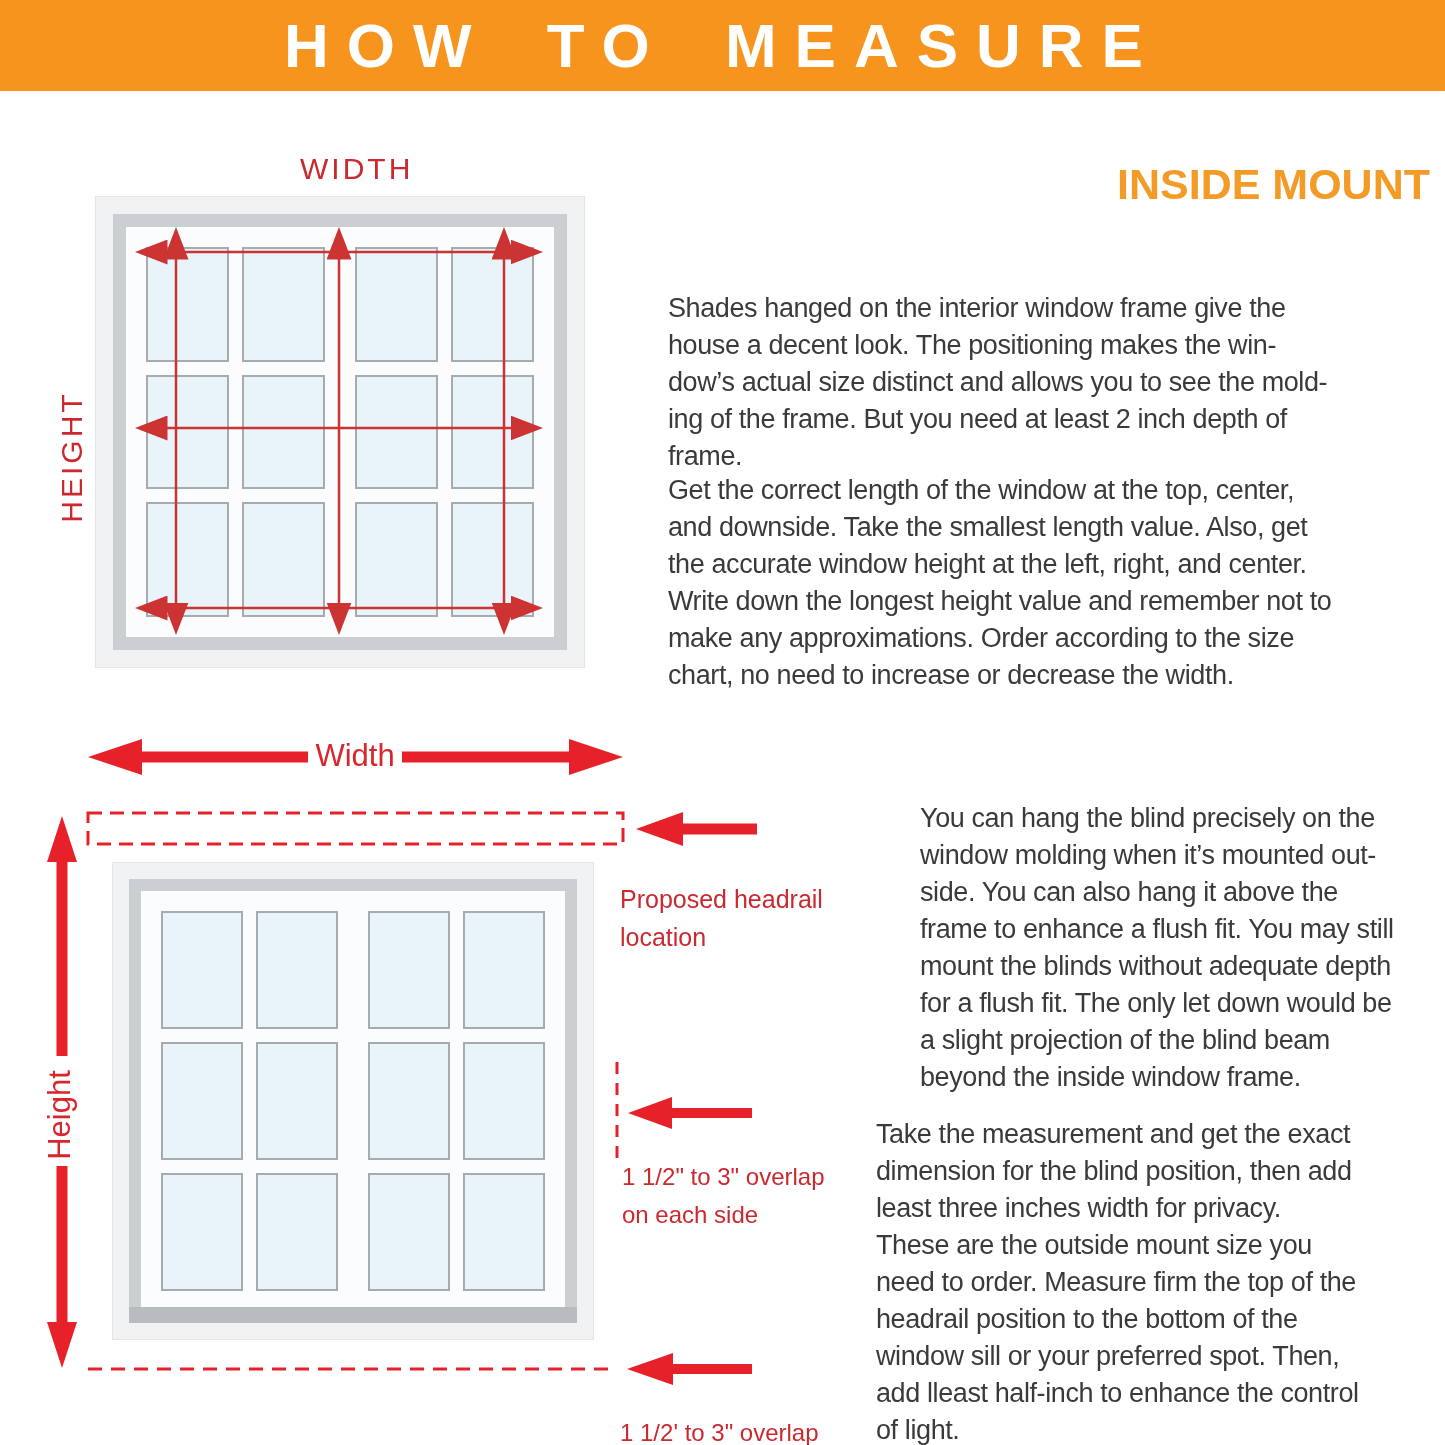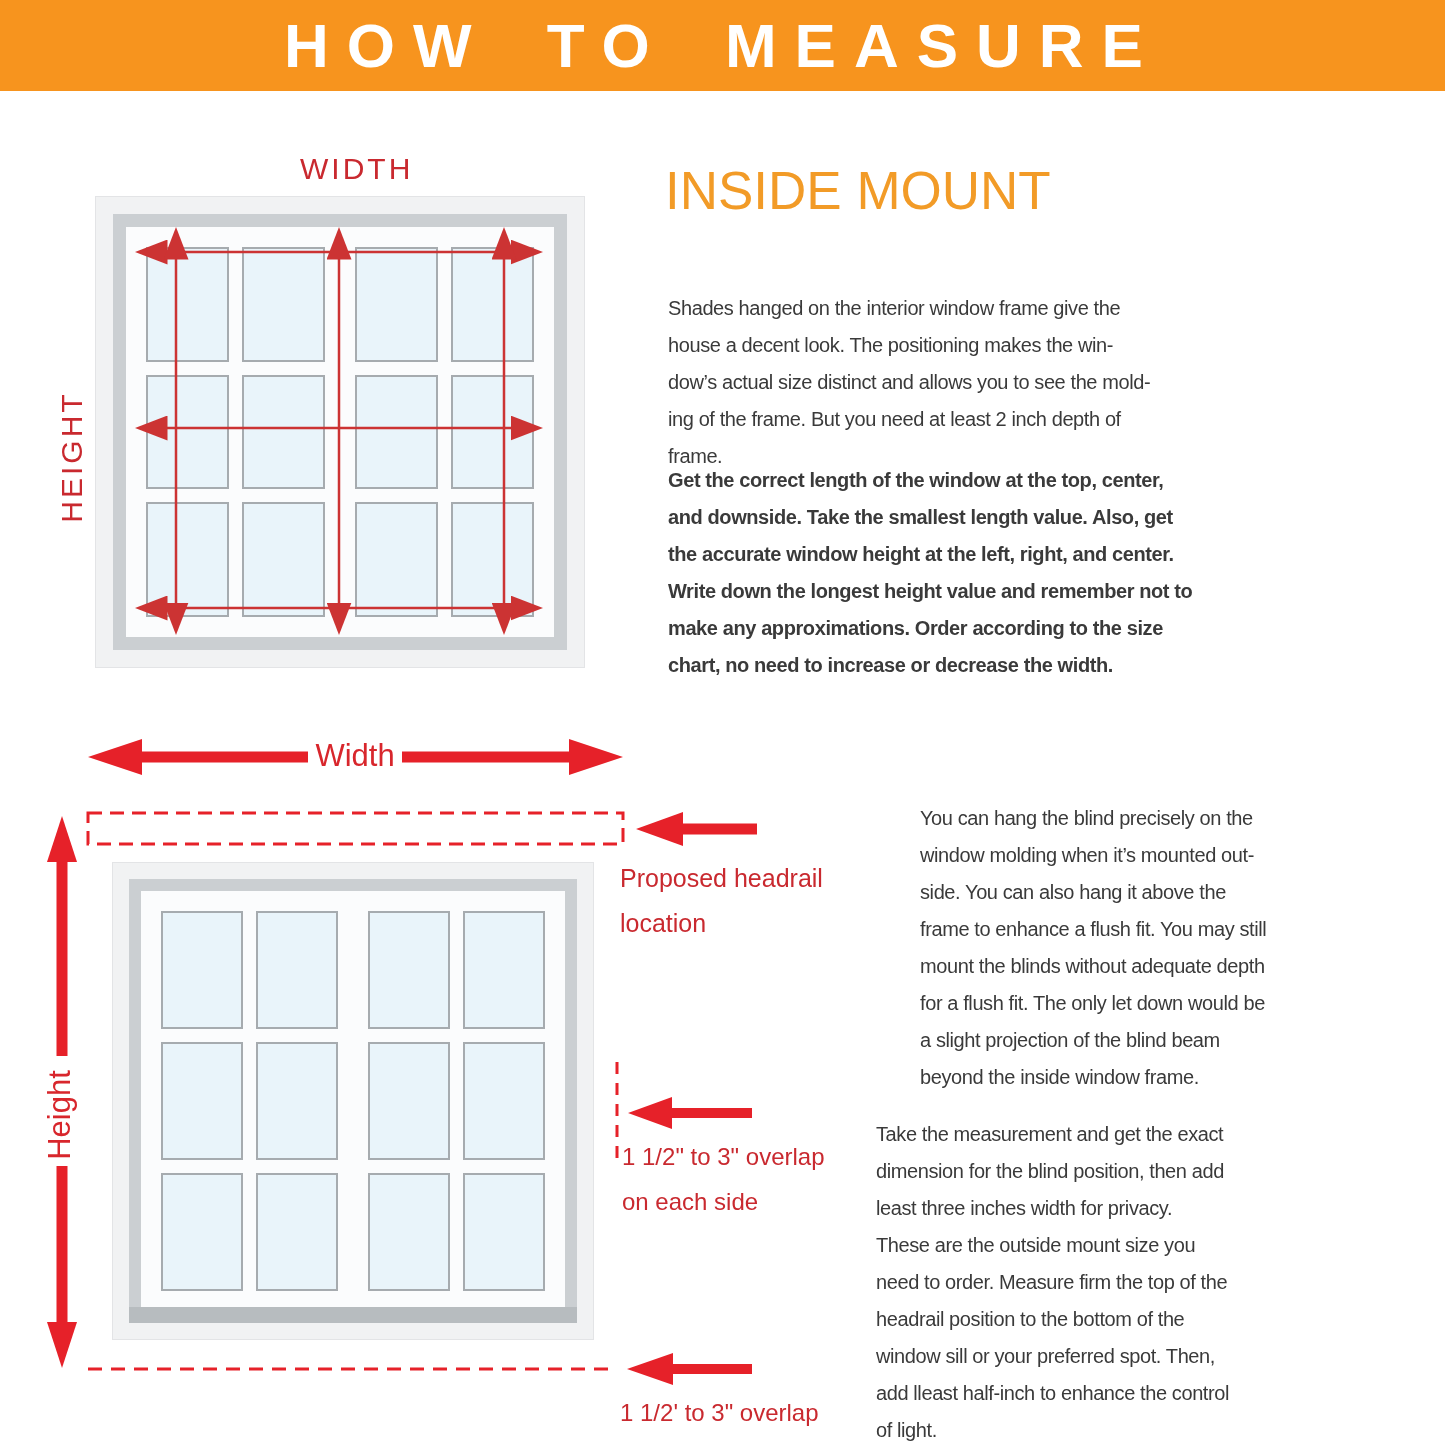--- a/index.html
+++ b/index.html
@@ -32,28 +32,28 @@
   #window2 .w-inner{inset:29px;}
   #window2 .panes{inset:49px;}
   .sill{position:absolute;left:17px;right:17px;bottom:17px;height:16px;background:#b7bcbf;}
   
   #overlay{position:absolute;left:0;top:0;pointer-events:none;}
   
   .red-label{position:absolute;color:var(--label-red,#c9292f);}
   .lbl-caps{font-size:30px;letter-spacing:3px;}
   .lbl-rot{width:160px;text-align:center;transform:rotate(-90deg);}
   .lbl-wh{font-size:31px;}
-  .lbl-small{font-size:24px;line-height:45px;white-space:pre-line;}
+  .lbl-small{font-size:24px;line-height:38px;white-space:pre-line;margin-top:24px;}
   
   .mount-heading{
-    position:absolute;text-align:left;font-weight:400;font-size:53px;
+    position:absolute;text-align:right;font-weight:700;font-size:43px;
     color:var(--heading-orange,#f29b27);letter-spacing:0px;white-space:nowrap;
   }
   .body-para{
-    position:absolute;color:#3a3a3a;font-size:20px;line-height:37px;
+    position:absolute;color:#3a3a3a;font-size:27px;line-height:37px;
     letter-spacing:-0.4px;white-space:pre;
   }
 </style>
 </head>
 <body>
 
 <div id="canvas">
 
   <div class="header">
     <div class="header-title">HOW TO MEASURE</div>
@@ -168,21 +168,21 @@
 on each side</div>
   <div class="red-label lbl-small" style="left:620px;top:1390px;">1 1/2' to 3" overlap
 on top and bottom</div>
 
   <div class="mount-heading" style="left:665px;top:160px;width:765px;">INSIDE MOUNT</div>
   <div class="body-para" style="left:668px;top:290px;">Shades hanged on the interior window frame give the
 house a decent look. The positioning makes the win-
 dow’s actual size distinct and allows you to see the mold-
 ing of the frame. But you need at least 2 inch depth of
 frame.</div>
-  <div class="body-para" style="left:668px;top:462px;font-weight:bold;">Get the correct length of the window at the top, center,
+  <div class="body-para" style="left:668px;top:472px;">Get the correct length of the window at the top, center,
 and downside. Take the smallest length value. Also, get
 the accurate window height at the left, right, and center.
 Write down the longest height value and remember not to
 make any approximations. Order according to the size
 chart, no need to increase or decrease the width.</div>
 
   <div class="body-para" style="left:876px;top:800px;margin-left:44px;">You can hang the blind precisely on the
 window molding when it’s mounted out-
 side. You can also hang it above the
 frame to enhance a flush fit. You may still

